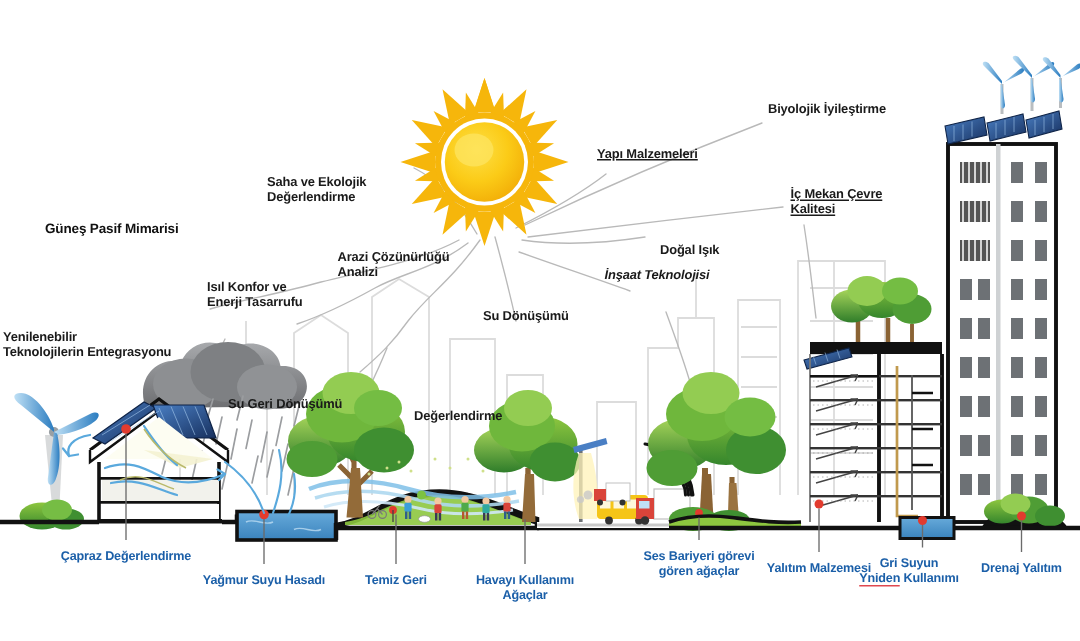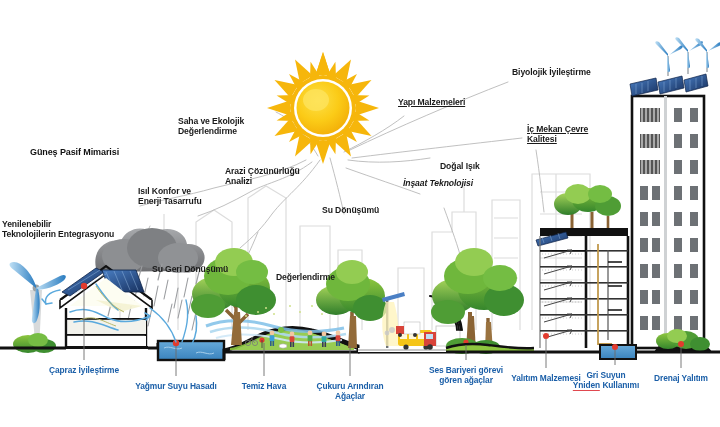--- a/index.html
+++ b/index.html
@@ -683,24 +683,24 @@
       <div class="lbl dark" style="left: 322px; top: 205px;">Su Dönüşümü</div>
       <div class="lbl dark" style="left: 398px; top: 97px; text-decoration: underline;">Yapı Malzemeleri</div>
       <div class="lbl dark" style="left: 440px; top: 145px; margin-top: 16px;">Doğal Işık</div>
       <div class="lbl dark" style="left: 403px; top: 178px; font-style: italic;">İnşaat Teknolojisi</div>
       <div class="lbl dark" style="left: 512px; top: 67px;">Biyolojik İyileştirme</div>
       <div class="lbl dark" style="left: 527px; top: 124px; text-decoration: underline;">İç Mekan Çevre
 Kalitesi</div>
       <div class="lbl dark" style="left: 276px; top: 272px;">Değerlendirme</div>
     </div>
   <div id="bottom-label-layer">
-      <div class="lbl blue ctr" style="left: 84px; top: 366px;">Çapraz İyileştirme</div>
+      <div class="lbl blue ctr" style="left: 84px; top: 366px;">Çapraz Değerlendirme</div>
       <div class="lbl blue ctr" style="left: 176px; top: 382px; text-align: right;">Yağmur Suyu Hasadı</div>
-      <div class="lbl blue ctr" style="left: 264px; top: 382px;">Temiz Hava</div>
-      <div class="lbl blue ctr" style="left: 350px; top: 382px;">Çukuru Arındıran
+      <div class="lbl blue ctr" style="left: 264px; top: 382px;">Temiz Geri</div>
+      <div class="lbl blue ctr" style="left: 350px; top: 382px;">Havayı Kullanımı
 Ağaçlar</div>
       <div class="lbl blue ctr" style="left: 466px; top: 366px;">Ses Bariyeri görevi
 gören ağaçlar</div>
       <div class="lbl blue ctr" style="left: 546px; top: 374px;">Yalıtım Malzemesi</div>
       <div class="lbl blue ctr" style="left: 606px; top: 371px;">Gri Suyun<br><span class="sp">Yniden</span> Kullanımı</div>
       <div class="lbl blue ctr" style="left: 681px; top: 374px;">Drenaj Yalıtım</div>
     </div>
 
 </div>
 

